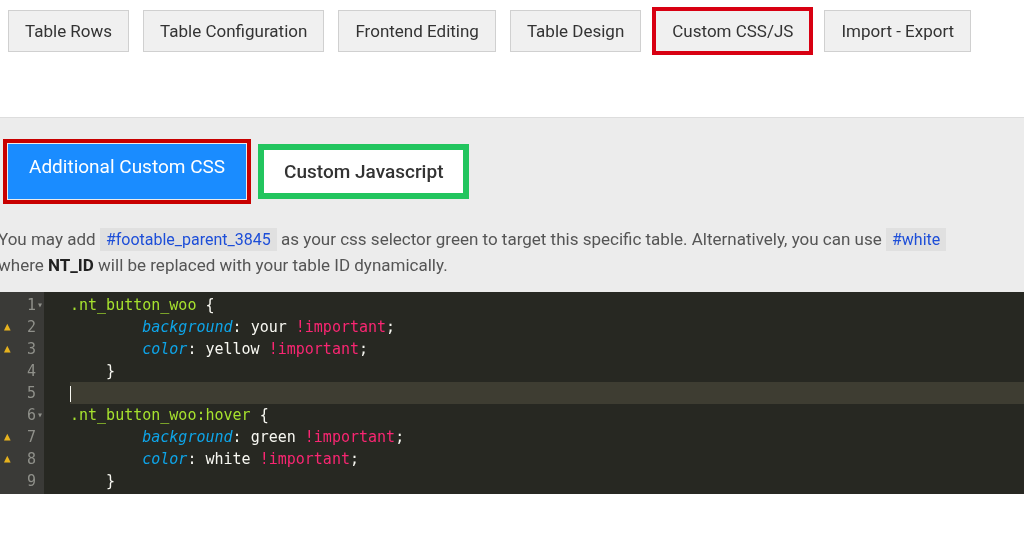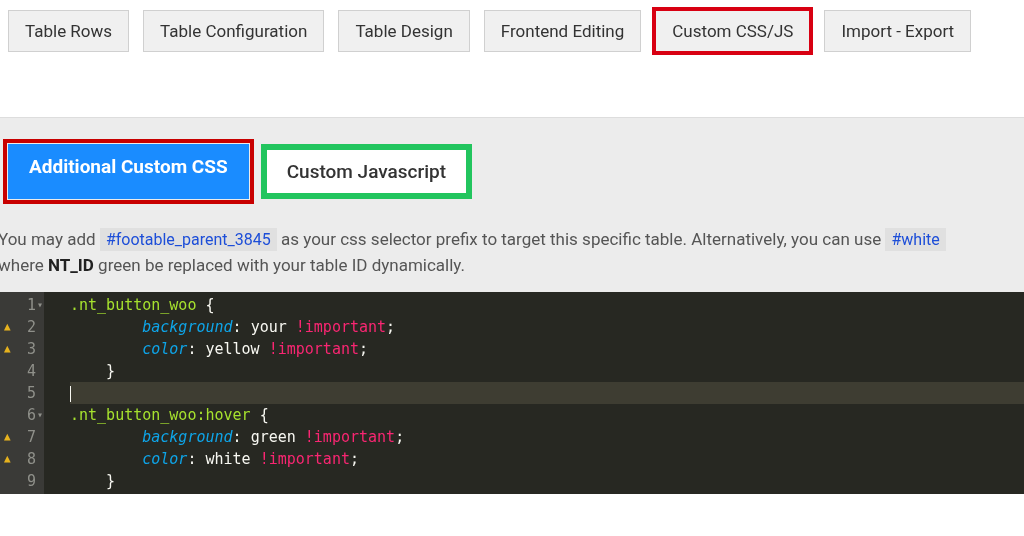--- a/index.html
+++ b/index.html
@@ -47,21 +47,21 @@
     background: #fff;
     color: #333;
     cursor: pointer;
   }
   .sub-tab.active {
     background: #1a8cff;
     color: #fff;
     border: 1px solid #1a8cff;
     outline: 4px solid #c80000;
     outline-offset: 1px;
-    font-weight: 700;
+    font-weight: 400;
   }
   .help-text {
     color: #555;
     font-size: 17px;
     line-height: 1.5;
     padding: 6px 0 14px 0;
     margin-left: -2px;
   }
   .code-chip {
     background: #e0e0e0;
@@ -111,44 +111,44 @@
   .punc  { color:#f8f8f2; }
   .pseudo{ color:#a6e22e; }
   .cursor-bar { display:inline-block; width:1px; height:16px; background:#f8f8f2; vertical-align:middle;}
 </style>
 </head>
 <body>
 
 <div class="top-tabs">
   <div class="top-tab">Table Rows</div>
   <div class="top-tab">Table Configuration</div>
+  <div class="top-tab">Frontend Editing</div>
   <div class="top-tab">Table Design</div>
-  <div class="top-tab">Frontend Editing</div>
   <div class="top-tab selected">Custom CSS/JS</div>
   <div class="top-tab">Import - Export</div>
 </div>
 
 <div class="spacer"></div>
 
 <div class="panel">
 
   <div class="sub-tabs">
     <div class="sub-tab active">Additional Custom CSS</div>
     <div class="sub-tab">Custom Javascript</div>
   </div>
 
   <div class="help-text">
     <span>You may add </span>
     <span class="code-chip">#footable_parent_3845</span>
-    <span> as your css selector prefix to target this specific table. Alternatively, you can use </span>
+    <span> as your css selector green to target this specific table. Alternatively, you can use </span>
     <span class="code-chip">#white</span>
     <br>
     <span>where </span>
     <span class="bold">NT_ID</span>
-    <span> green be replaced with your table ID dynamically.</span>
+    <span> will be replaced with your table ID dynamically.</span>
   </div>
 
   <div class="editor">
     <div class="gutter">
       <span class="ln fold">1</span>
       <span class="ln warn">2</span>
       <span class="ln warn">3</span>
       <span class="ln">4</span>
       <span class="ln">5</span>
       <span class="ln fold">6</span>

